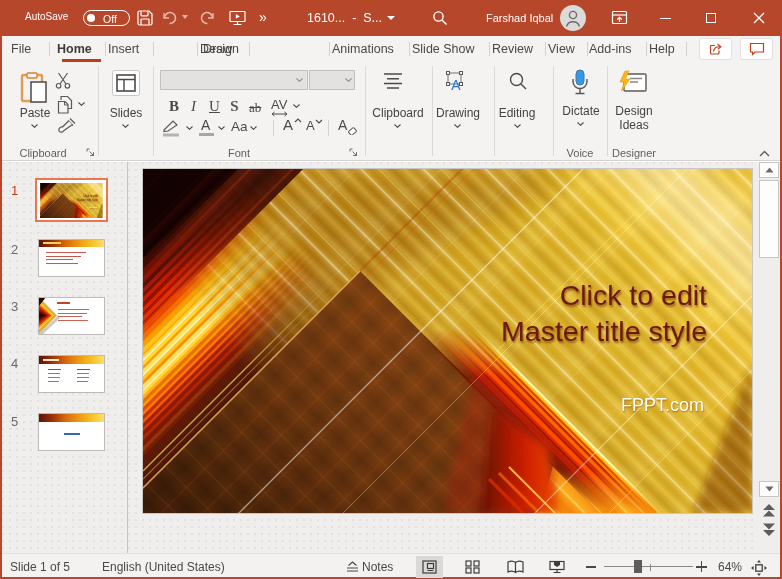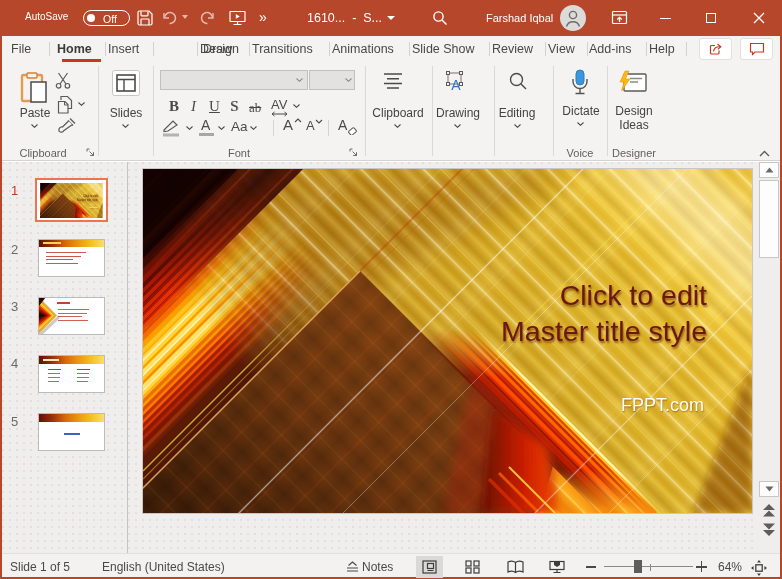--- a/index.html
+++ b/index.html
@@ -102,21 +102,20 @@
     <path d="M1 1 L11 11 M11 1 L1 11"></path>
   </svg>
 </div>
 <div id="tabrow">
   <span class="tab" style="left:9px;width:30px;">File</span>
   <span class="tab" style="left:55px;width:50px;color:#3d3c3b;font-weight:bold;">Home</span>
   <span class="abs" style="left:60px;top:23px;width:39px;height:2.6px;background:#c2391b;"></span>
   <span class="tab" style="left:106px;width:44px;">Insert</span>
   <span class="tab" style="left:154px;width:40px;margin-left:47px;">Draw</span>
   <span class="tab" style="left:198px;width:46px;">Design</span>
-  <span class="tab" style="left:250px;width:74px;">Transitions</span>
   <span class="tab" style="left:410px;width:76px;">Slide Show</span>
   <span class="tab" style="left:330px;width:74px;">Animations</span>
   <span class="tab" style="left:490px;width:52px;">Review</span>
   <span class="tab" style="left:546px;width:38px;">View</span>
   <span class="tab" style="left:587px;width:56px;">Add-ins</span>
   <span class="tab" style="left:647px;width:38px;">Help</span>
   <span class="tabsep" style="left:47px;"></span>
   <span class="tabsep" style="left:103px;"></span>
   <span class="tabsep" style="left:151px;"></span>
   <span class="tabsep" style="left:195px;"></span>

